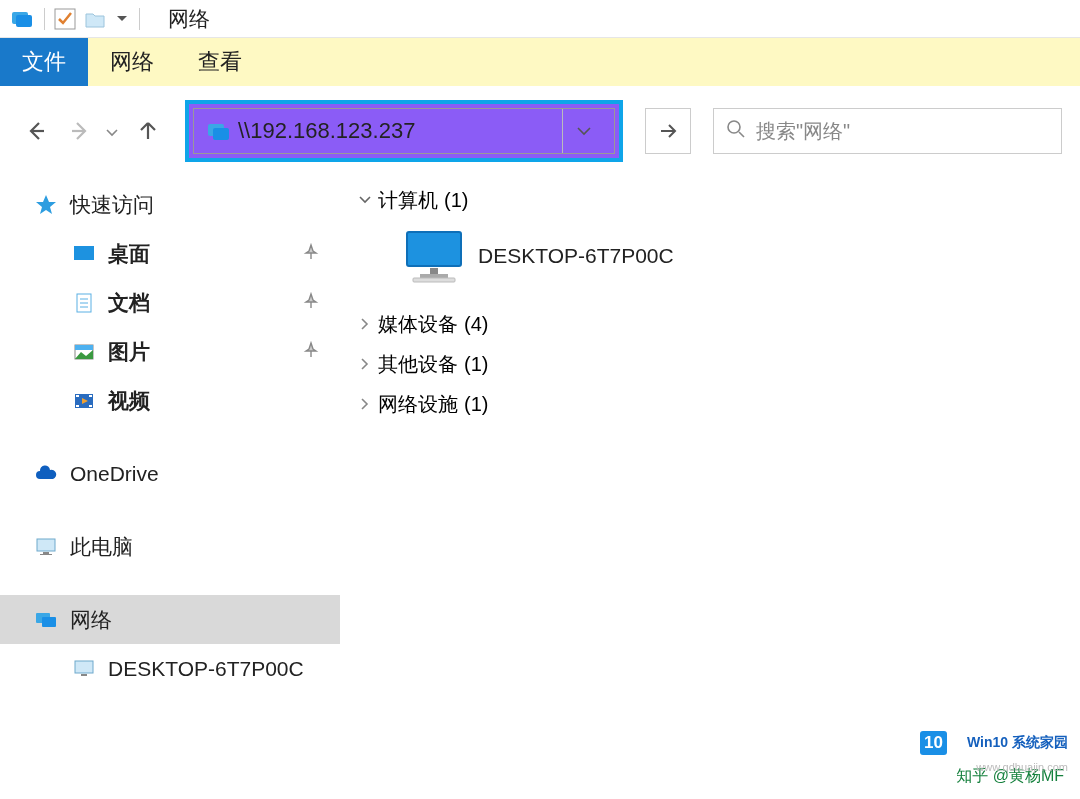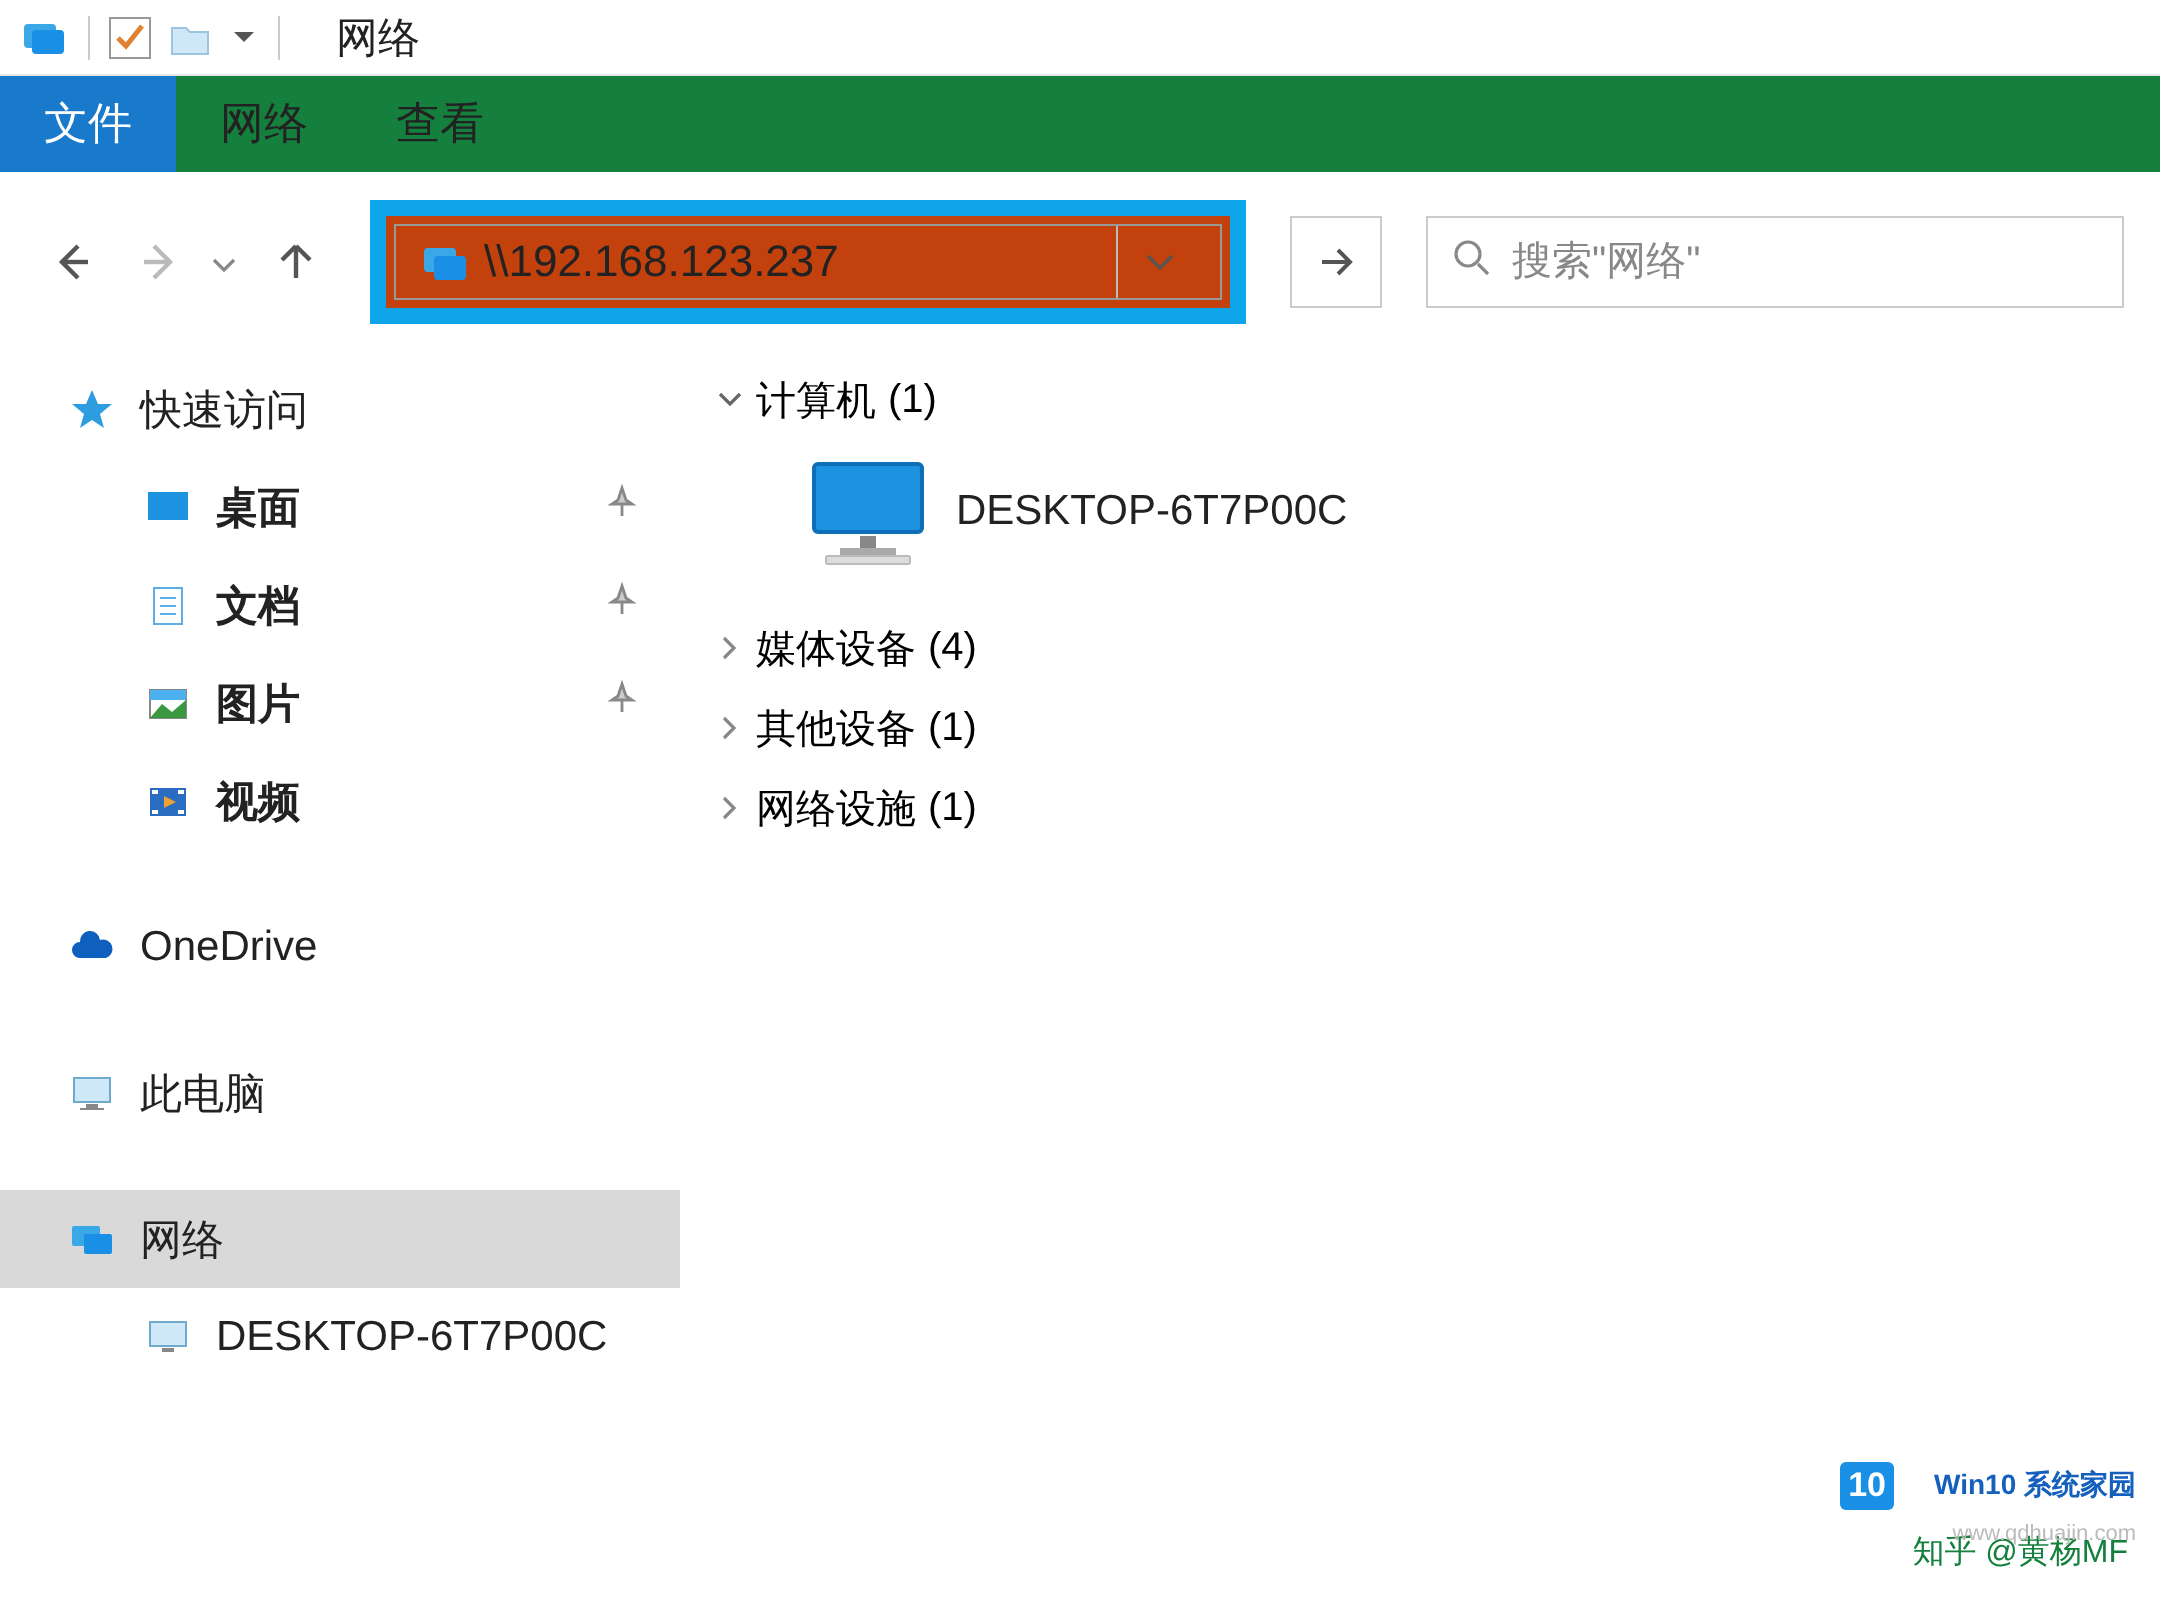--- a/index.html
+++ b/index.html
@@ -4,30 +4,30 @@
   <style>
     * { box-sizing: border-box; margin: 0; padding: 0; }
     body { font-family: "Microsoft YaHei", "Segoe UI", sans-serif; font-size: 18px; color: #222; background: #fff; width: 1080px; height: 799px; overflow: hidden; }
     
     .title-bar { height: 38px; display: flex; align-items: center; padding: 0 8px; border-bottom: 1px solid #e6e6e6; }
     .title-bar .tb-icon { width: 28px; height: 28px; display: flex; align-items: center; justify-content: center; margin-right: 2px; }
     .title-bar .tb-sep { width: 1px; height: 22px; background: #ccc; margin: 0 6px; }
     .title-bar .tb-dropdown { width: 14px; height: 14px; display: flex; align-items: center; justify-content: center; margin: 0 4px; }
     .title-text { margin-left: 22px; font-size: 21px; }
     
-    .ribbon { height: 48px; display: flex; background: #15803d; }
+    .ribbon { height: 48px; display: flex; background: #fef9c3; }
     .ribbon-tab { height: 48px; padding: 0 22px; display: flex; align-items: center; font-size: 22px; cursor: default; }
     .ribbon-tab.active { background: #1979ca; color: #fff; }
     
     .nav-row { height: 90px; display: flex; align-items: center; padding: 0 18px; gap: 8px; }
     .nav-btn { width: 36px; height: 36px; display: flex; align-items: center; justify-content: center; color: #777; cursor: default; }
     .nav-btn.dark { color: #555; }
     .nav-caret { width: 16px; color: #888; }
     
-    .addr-wrap { position: relative; display: flex; align-items: center; height: 62px; padding: 4px; border: 8px solid #0ea5e9; background: #c2410c; margin-left: 11px; flex: 0 0 438px; }
+    .addr-wrap { position: relative; display: flex; align-items: center; height: 62px; padding: 4px; border: 4px solid #0ea5e9; background: #8b5cf6; margin-left: 11px; flex: 0 0 438px; }
     .addr-inner { display: flex; align-items: center; height: 100%; width: 100%; border: 1px solid #999; padding: 0 10px; }
     .addr-inner .addr-icon { width: 30px; height: 30px; display: flex; align-items: center; justify-content: center; }
     .addr-text { font-size: 22px; margin-left: 4px; flex: 1; }
     .addr-drop { width: 42px; display: flex; align-items: center; justify-content: center; border-left: 1px solid #bbb; align-self: stretch; }
     
     .go-btn { width: 46px; height: 46px; display: flex; align-items: center; justify-content: center; border: 1px solid #ccc; margin-left: 14px; }
     .search-box { flex: 1; height: 46px; border: 1px solid #ccc; display: flex; align-items: center; padding: 0 12px; margin-left: 14px; color: #888; }
     .search-box input { border: none; outline: none; font-size: 20px; flex: 1; color: #666; font-family: inherit; }
     .search-box input::placeholder { color: #888; }
     

